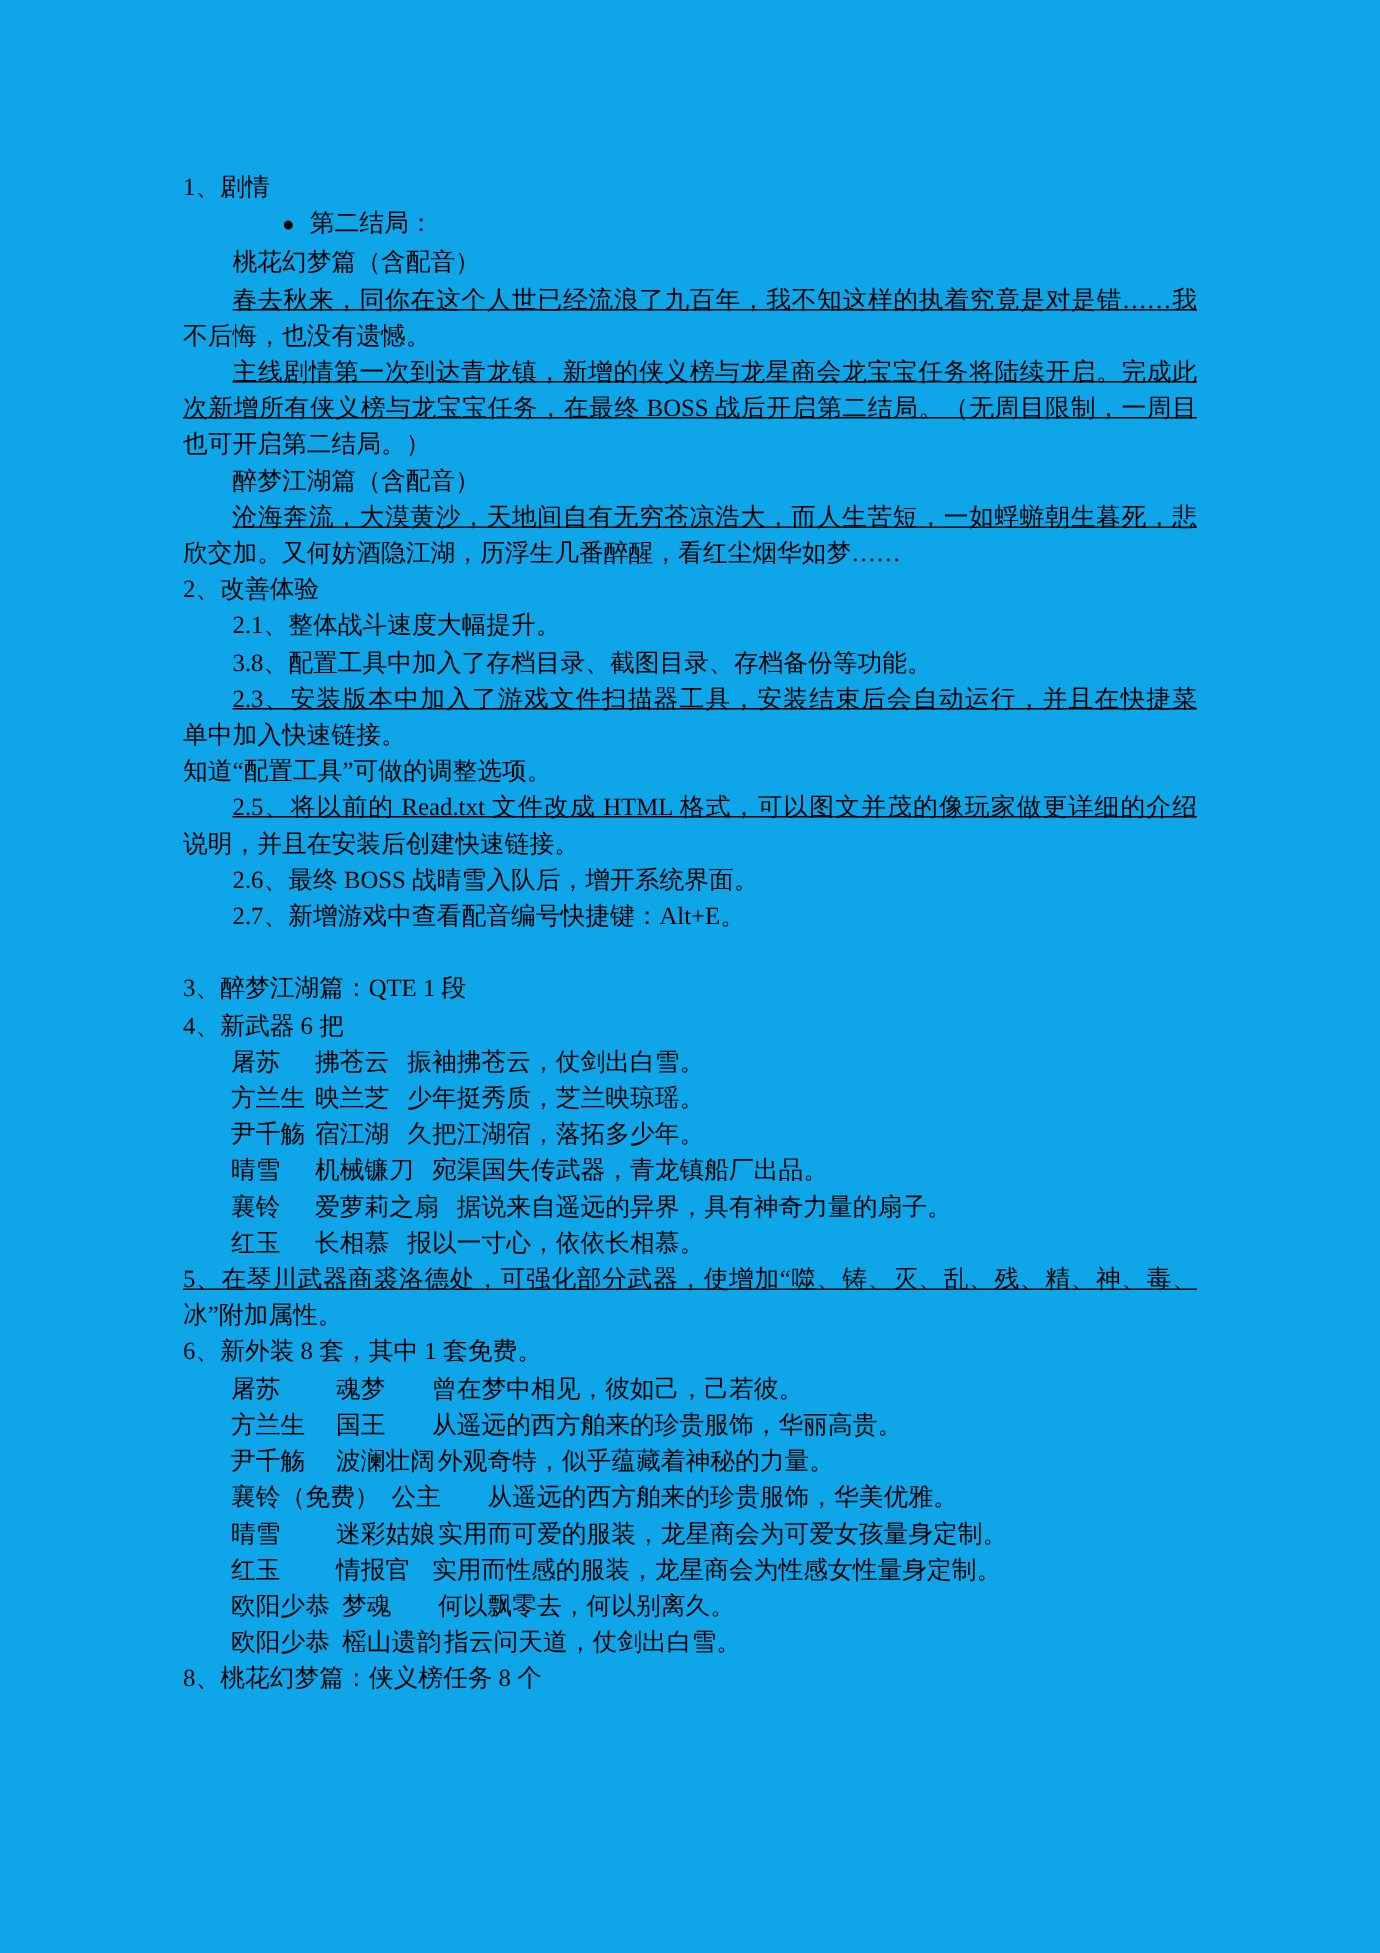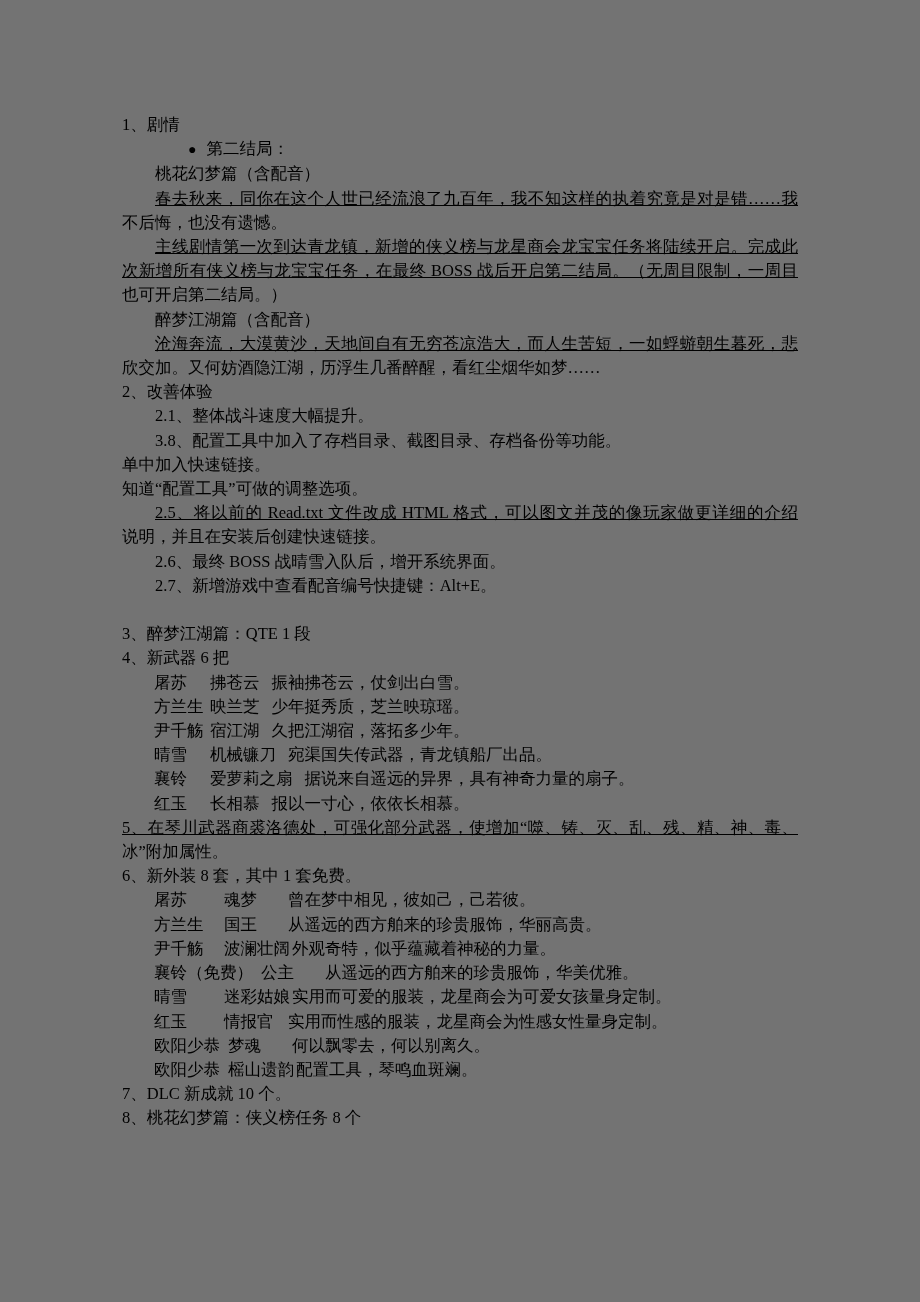--- a/index.html
+++ b/index.html
@@ -1,20 +1,20 @@
 <!DOCTYPE html>
 <html><head>
 <meta charset="utf-8">
 <style>
   html,body{margin:0;padding:0;}
   body{width:920px;height:1302px;background:#ffffff;}
   .page{
     box-sizing:border-box;
     width:920px;height:1302px;
-    background:#737373;color:#000000;
+    background:#0ea5e9;color:#000000;
     font-family:"Liberation Serif","DejaVu Serif",serif;
     font-size:16.5px;line-height:24.2px;
     padding:113px 122px 22px 122px;
     overflow:hidden;
   }
   .line{min-height:24.2px;}
   .ind{text-indent:33px;}
   .fill{text-align:justify;text-align-last:justify;text-decoration:underline;}
   .blank{height:24.2px;}
   .trow{padding-left:32px;}
@@ -35,20 +35,21 @@
     <div class="line">不后悔，也没有遗憾。</div>
     <div class="line ind fill">主线剧情第一次到达青龙镇，新增的侠义榜与龙星商会龙宝宝任务将陆续开启。完成此</div>
     <div class="line fill">次新增所有侠义榜与龙宝宝任务，在最终 BOSS 战后开启第二结局。（无周目限制，一周目</div>
     <div class="line">也可开启第二结局。）</div>
     <div class="line ind">醉梦江湖篇（含配音）</div>
     <div class="line ind fill">沧海奔流，大漠黄沙，天地间自有无穷苍凉浩大，而人生苦短，一如蜉蝣朝生暮死，悲</div>
     <div class="line">欣交加。又何妨酒隐江湖，历浮生几番醉醒，看红尘烟华如梦……</div>
     <div class="line">2、改善体验</div>
     <div class="line ind">2.1、整体战斗速度大幅提升。</div>
     <div class="line ind">3.8、配置工具中加入了存档目录、截图目录、存档备份等功能。</div>
+    <div class="line ind fill">2.3、安装版本中加入了游戏文件扫描器工具，安装结束后会自动运行，并且在快捷菜</div>
     <div class="line">单中加入快速链接。</div>
     <div class="line">知道“配置工具”可做的调整选项。</div>
     <div class="line ind fill">2.5、将以前的 Read.txt 文件改成 HTML 格式，可以图文并茂的像玩家做更详细的介绍</div>
     <div class="line">说明，并且在安装后创建快速链接。</div>
     <div class="line ind">2.6、最终 BOSS 战晴雪入队后，增开系统界面。</div>
     <div class="line ind">2.7、新增游戏中查看配音编号快捷键：Alt+E。</div>
     <div class="blank"></div>
     <div class="line">3、醉梦江湖篇：QTE 1 段</div>
     <div class="line">4、新武器 6 把</div>
     <div class="line trow"><span class="c1w">屠苏</span><span class="c2w">拂苍云</span><span>振袖拂苍云，仗剑出白雪。</span></div>
@@ -60,16 +61,15 @@
     <div class="line fill">5、在琴川武器商裘洛德处，可强化部分武器，使增加“噬、铸、灭、乱、残、精、神、毒、</div>
     <div class="line">冰”附加属性。</div>
     <div class="line">6、新外装 8 套，其中 1 套免费。</div>
     <div class="line trow"><span class="c1o">屠苏</span><span class="c2o">魂梦</span><span>曾在梦中相见，彼如己，己若彼。</span></div>
     <div class="line trow"><span class="c1o">方兰生</span><span class="c2o">国王</span><span>从遥远的西方舶来的珍贵服饰，华丽高贵。</span></div>
     <div class="line trow"><span class="c1o">尹千觞</span><span class="c2o">波澜壮阔</span><span>外观奇特，似乎蕴藏着神秘的力量。</span></div>
     <div class="line trow"><span class="c1o">襄铃（免费）</span><span class="c2o">公主</span><span>从遥远的西方舶来的珍贵服饰，华美优雅。</span></div>
     <div class="line trow"><span class="c1o">晴雪</span><span class="c2o">迷彩姑娘</span><span>实用而可爱的服装，龙星商会为可爱女孩量身定制。</span></div>
     <div class="line trow"><span class="c1o">红玉</span><span class="c2o">情报官</span><span>实用而性感的服装，龙星商会为性感女性量身定制。</span></div>
     <div class="line trow"><span class="c1o">欧阳少恭</span><span class="c2o">梦魂</span><span>何以飘零去，何以别离久。</span></div>
-    <div class="line trow"><span class="c1o">欧阳少恭</span><span class="c2o">榣山遗韵</span><span>配置工具，琴鸣血斑斓。</span></div>
-    <div class="line">7、DLC 新成就 10 个。</div>
+    <div class="line trow"><span class="c1o">欧阳少恭</span><span class="c2o">榣山遗韵</span><span>指云问天道，仗剑出白雪。</span></div>
     <div class="line">8、桃花幻梦篇：侠义榜任务 8 个</div>
   </div>
 
 </body></html>

